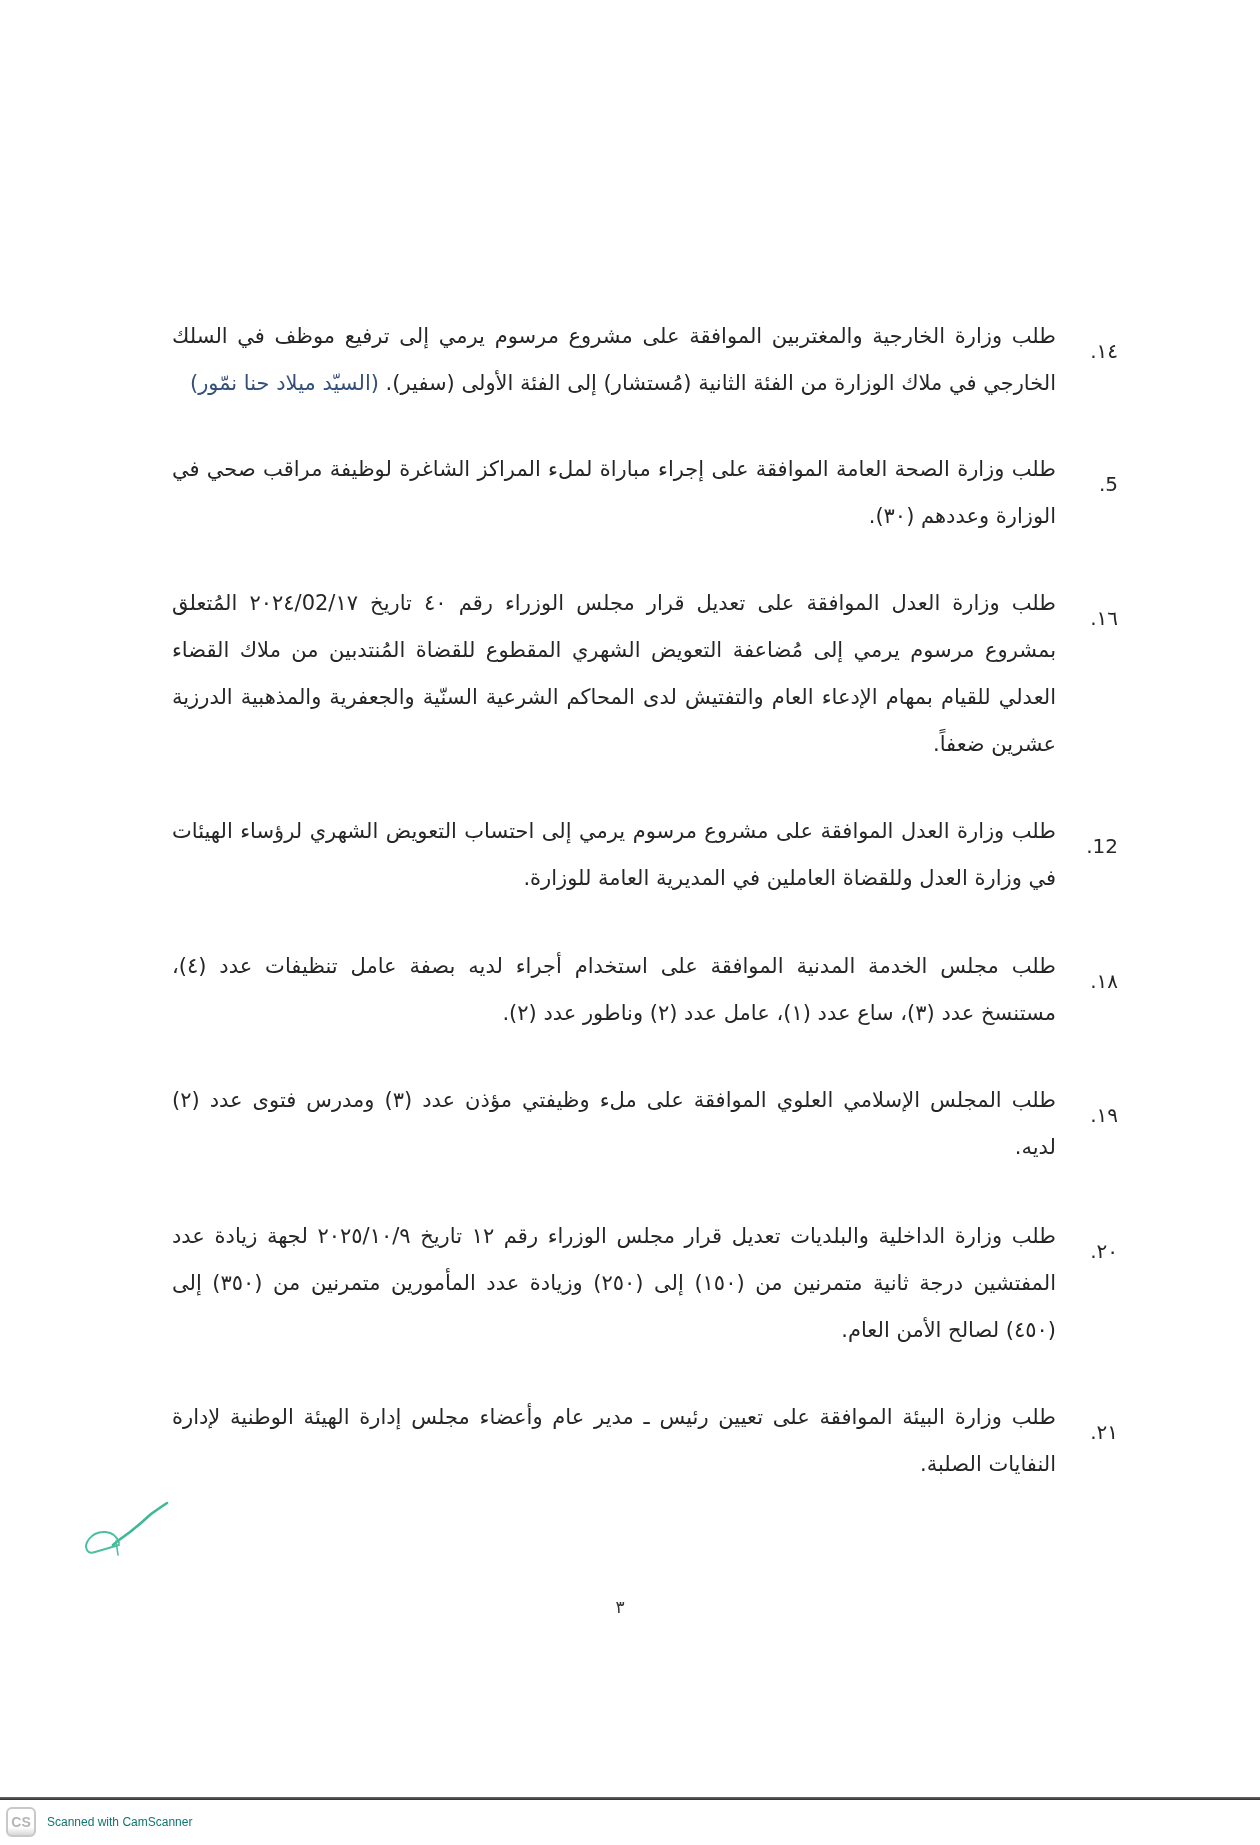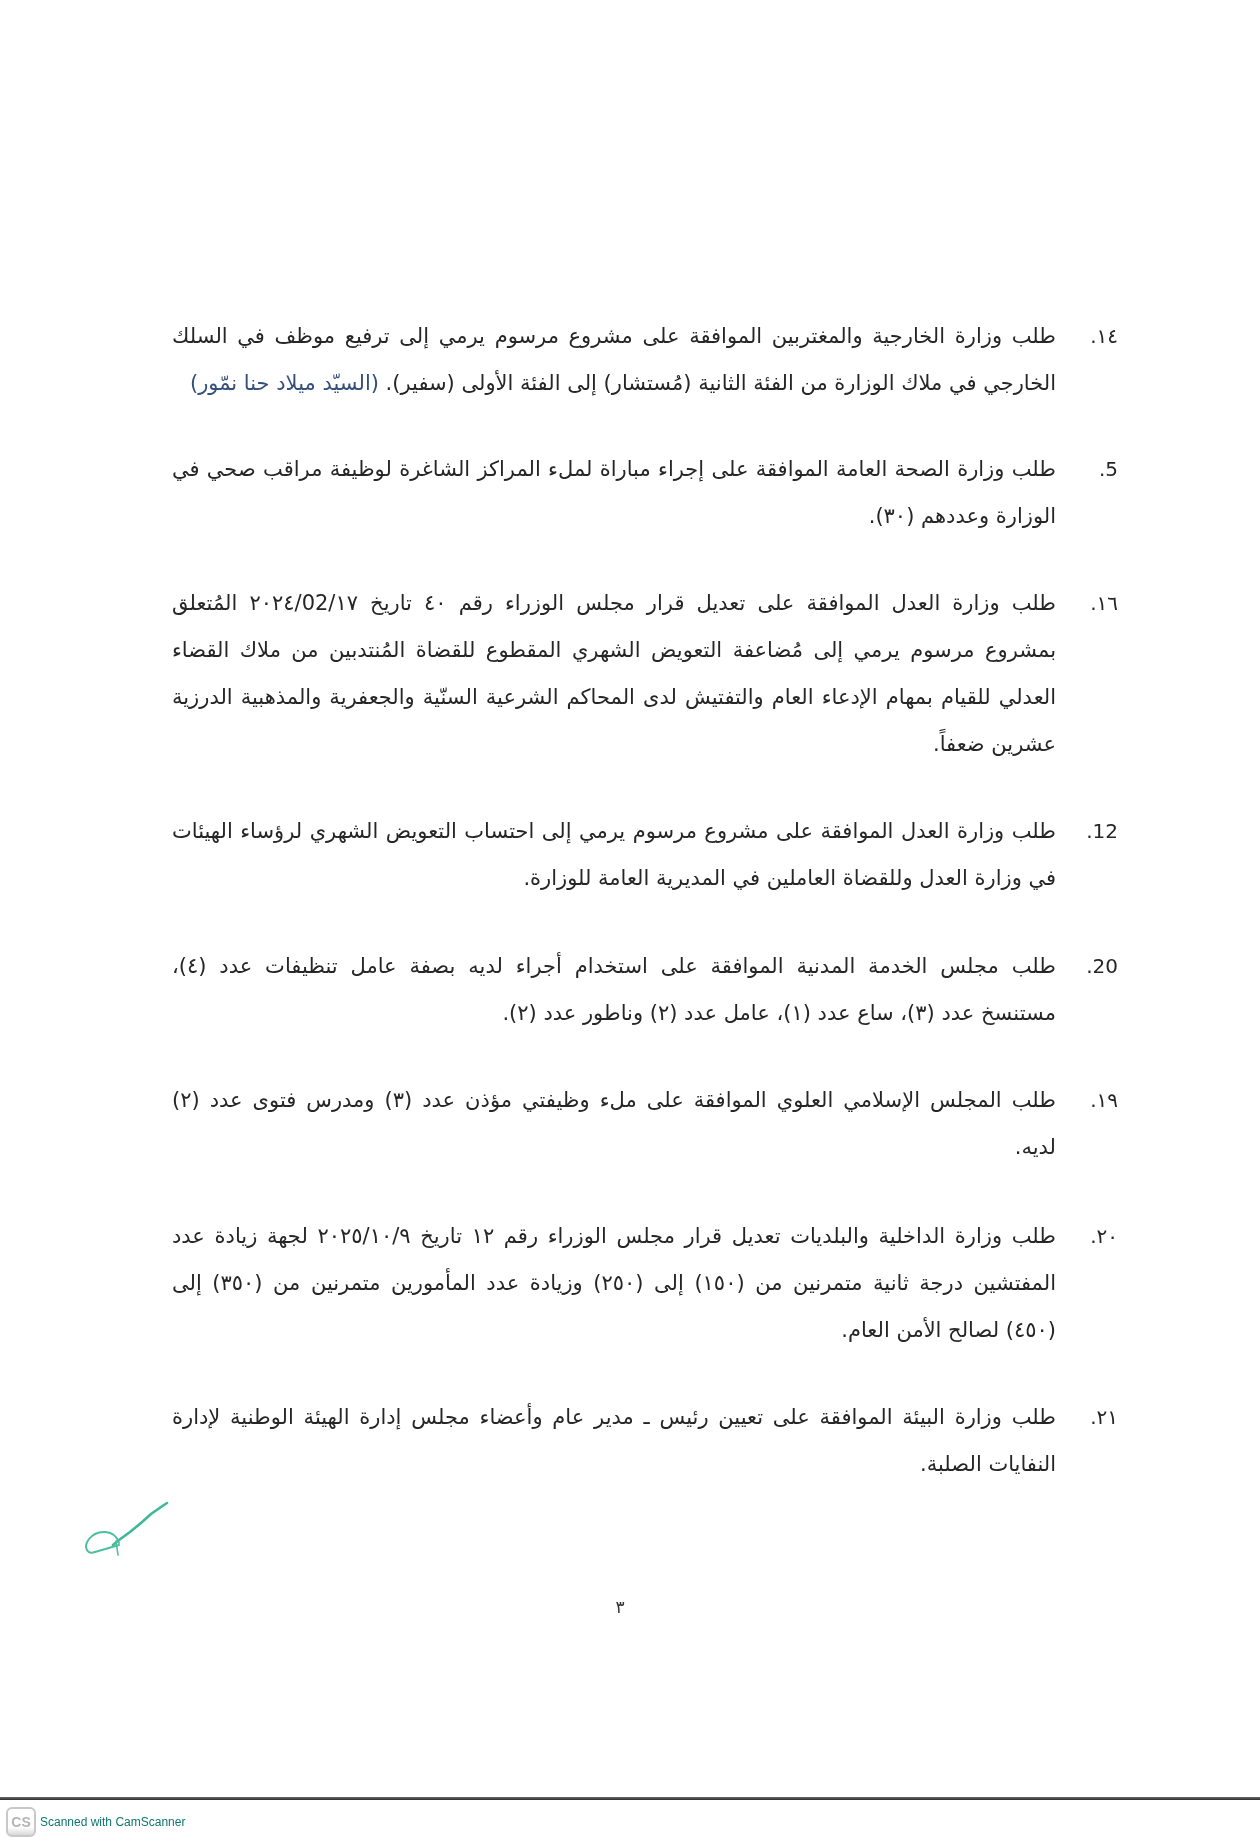--- a/index.html
+++ b/index.html
@@ -24,21 +24,21 @@
     direction: rtl;
     text-align: justify;
     text-align-last: right;
     font-size: 21px;
     line-height: 47px;
     color: #262626;
   }
   .item .num {
     position: absolute;
     right: -62px;
-    top: 0;
+    top: 15px;
     width: 52px;
     text-align: right;
     direction: rtl;
     font-size: 20px;
     color: #262626;
   }
   .item .text { display: block; margin-left: 40px; }
   .item .name { color: #34507a; }
 
   .signature {
@@ -59,21 +59,21 @@
     left: 0; top: 1797px;
     width: 1260px; height: 3px;
     background: linear-gradient(to bottom, #6a6a6a, #2d2d2d);
   }
   .footer {
     position: absolute;
     left: 6px; top: 1807px;
     height: 30px;
     display: flex;
     align-items: center;
-    gap: 4px;
+    gap: 11px;
   }
   .cs-logo {
     width: 30px; height: 30px;
     border: 2px solid #c8c8c8;
     border-radius: 6px;
     box-sizing: border-box;
     display: flex; align-items: center; justify-content: center;
     font-family: "Liberation Sans", sans-serif;
     font-weight: bold;
     font-size: 14px;
@@ -105,21 +105,21 @@
     <span class="num">١٦.</span>
     <span class="text">طلب وزارة العدل الموافقة على تعديل قرار مجلس الوزراء رقم ٤٠ تاريخ ٢٠٢٤/02/١٧ المُتعلق بمشروع مرسوم يرمي إلى مُضاعفة التعويض الشهري المقطوع للقضاة المُنتدبين من ملاك القضاء العدلي للقيام بمهام الإدعاء العام والتفتيش لدى المحاكم الشرعية السنّية والجعفرية والمذهبية الدرزية عشرين ضعفاً.</span>
   </div>
 
   <div class="item" style="top:808px;">
     <span class="num">12.</span>
     <span class="text">طلب وزارة العدل الموافقة على مشروع مرسوم يرمي إلى احتساب التعويض الشهري لرؤساء الهيئات في وزارة العدل وللقضاة العاملين في المديرية العامة للوزارة.</span>
   </div>
 
   <div class="item" style="top:943px;">
-    <span class="num">20.</span>
+    <span class="num">١٨.</span>
     <span class="text">طلب مجلس الخدمة المدنية الموافقة على استخدام أجراء لديه بصفة عامل تنظيفات عدد (٤)، مستنسخ عدد (٣)، ساع عدد (١)، عامل عدد (٢) وناطور عدد (٢).</span>
   </div>
 
   <div class="item" style="top:1077px;">
     <span class="num">١٩.</span>
     <span class="text">طلب المجلس الإسلامي العلوي الموافقة على ملء وظيفتي مؤذن عدد (٣) ومدرس فتوى عدد (٢) لديه.</span>
   </div>
 
   <div class="item" style="top:1213px;">
     <span class="num">٢٠.</span>

